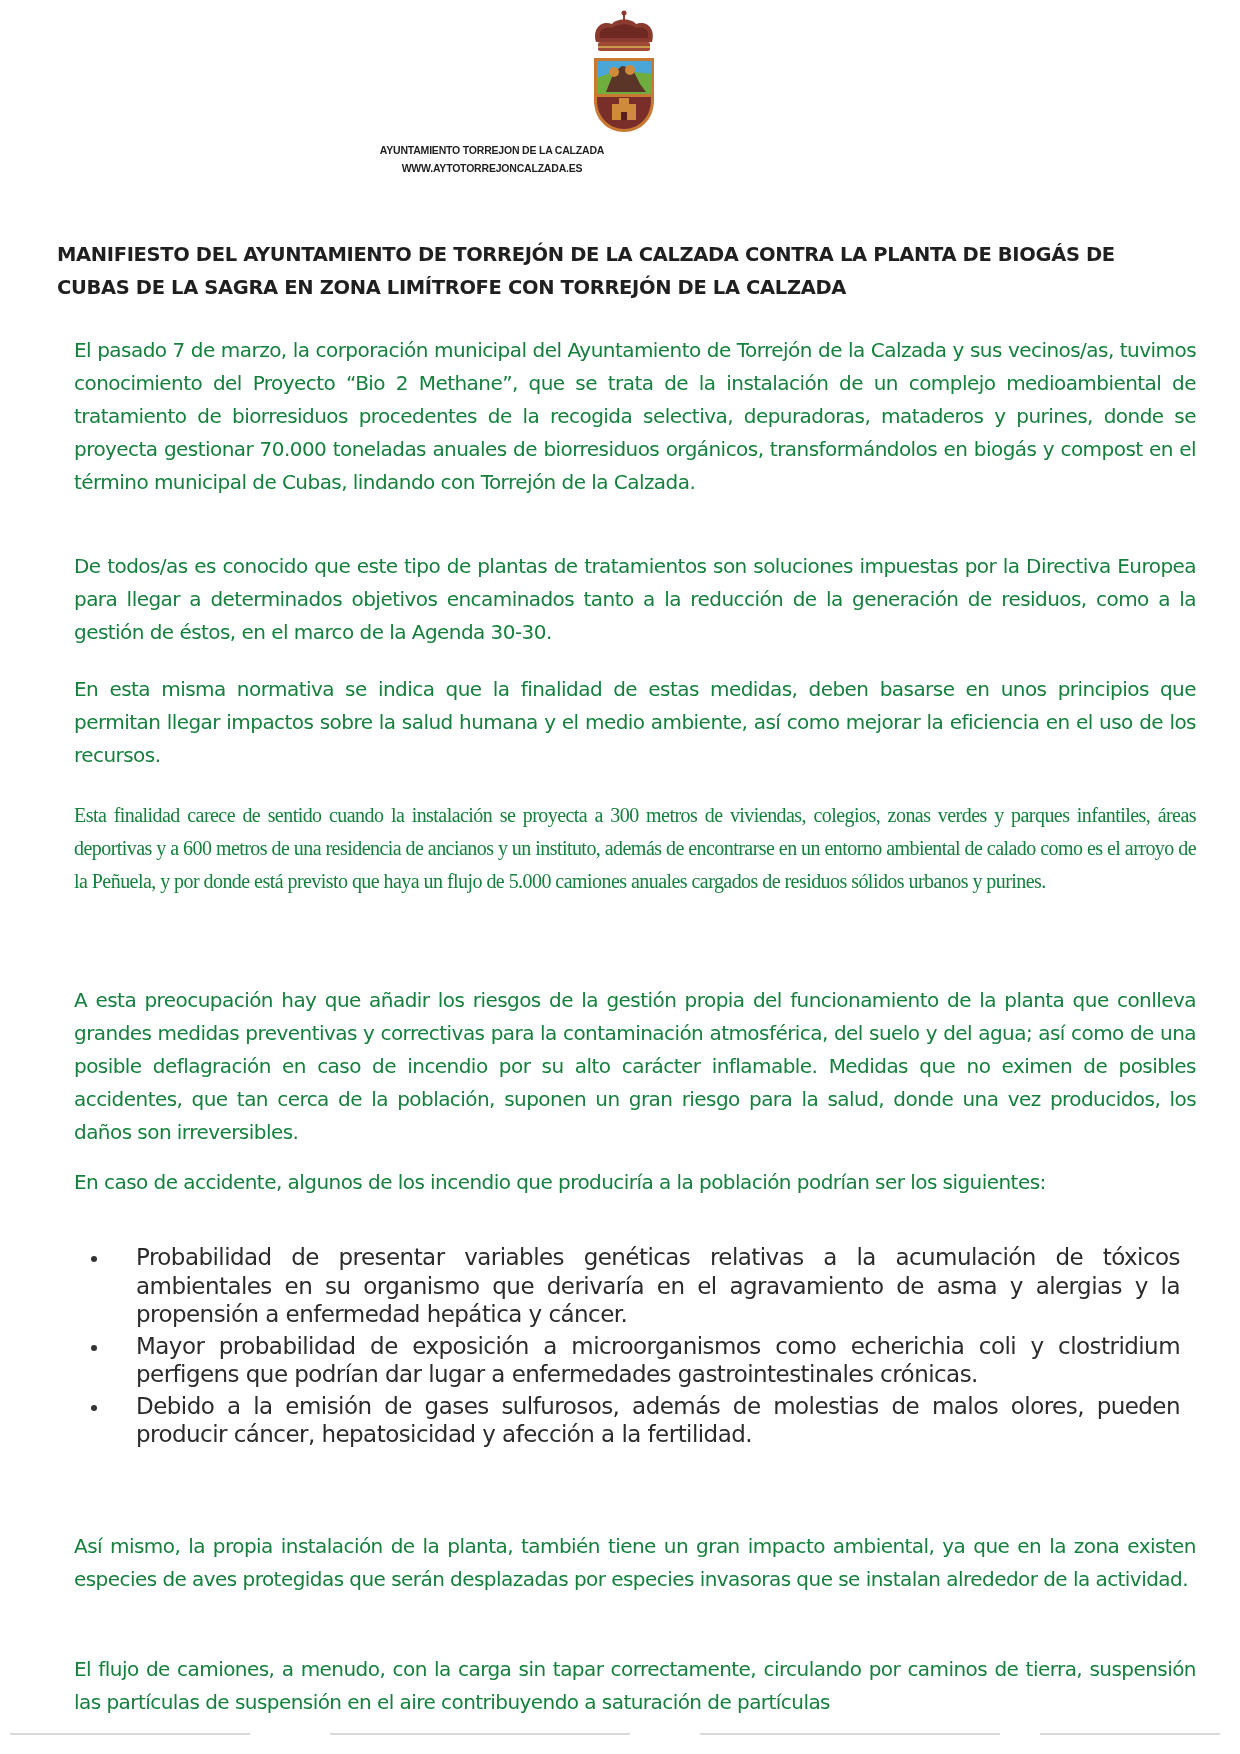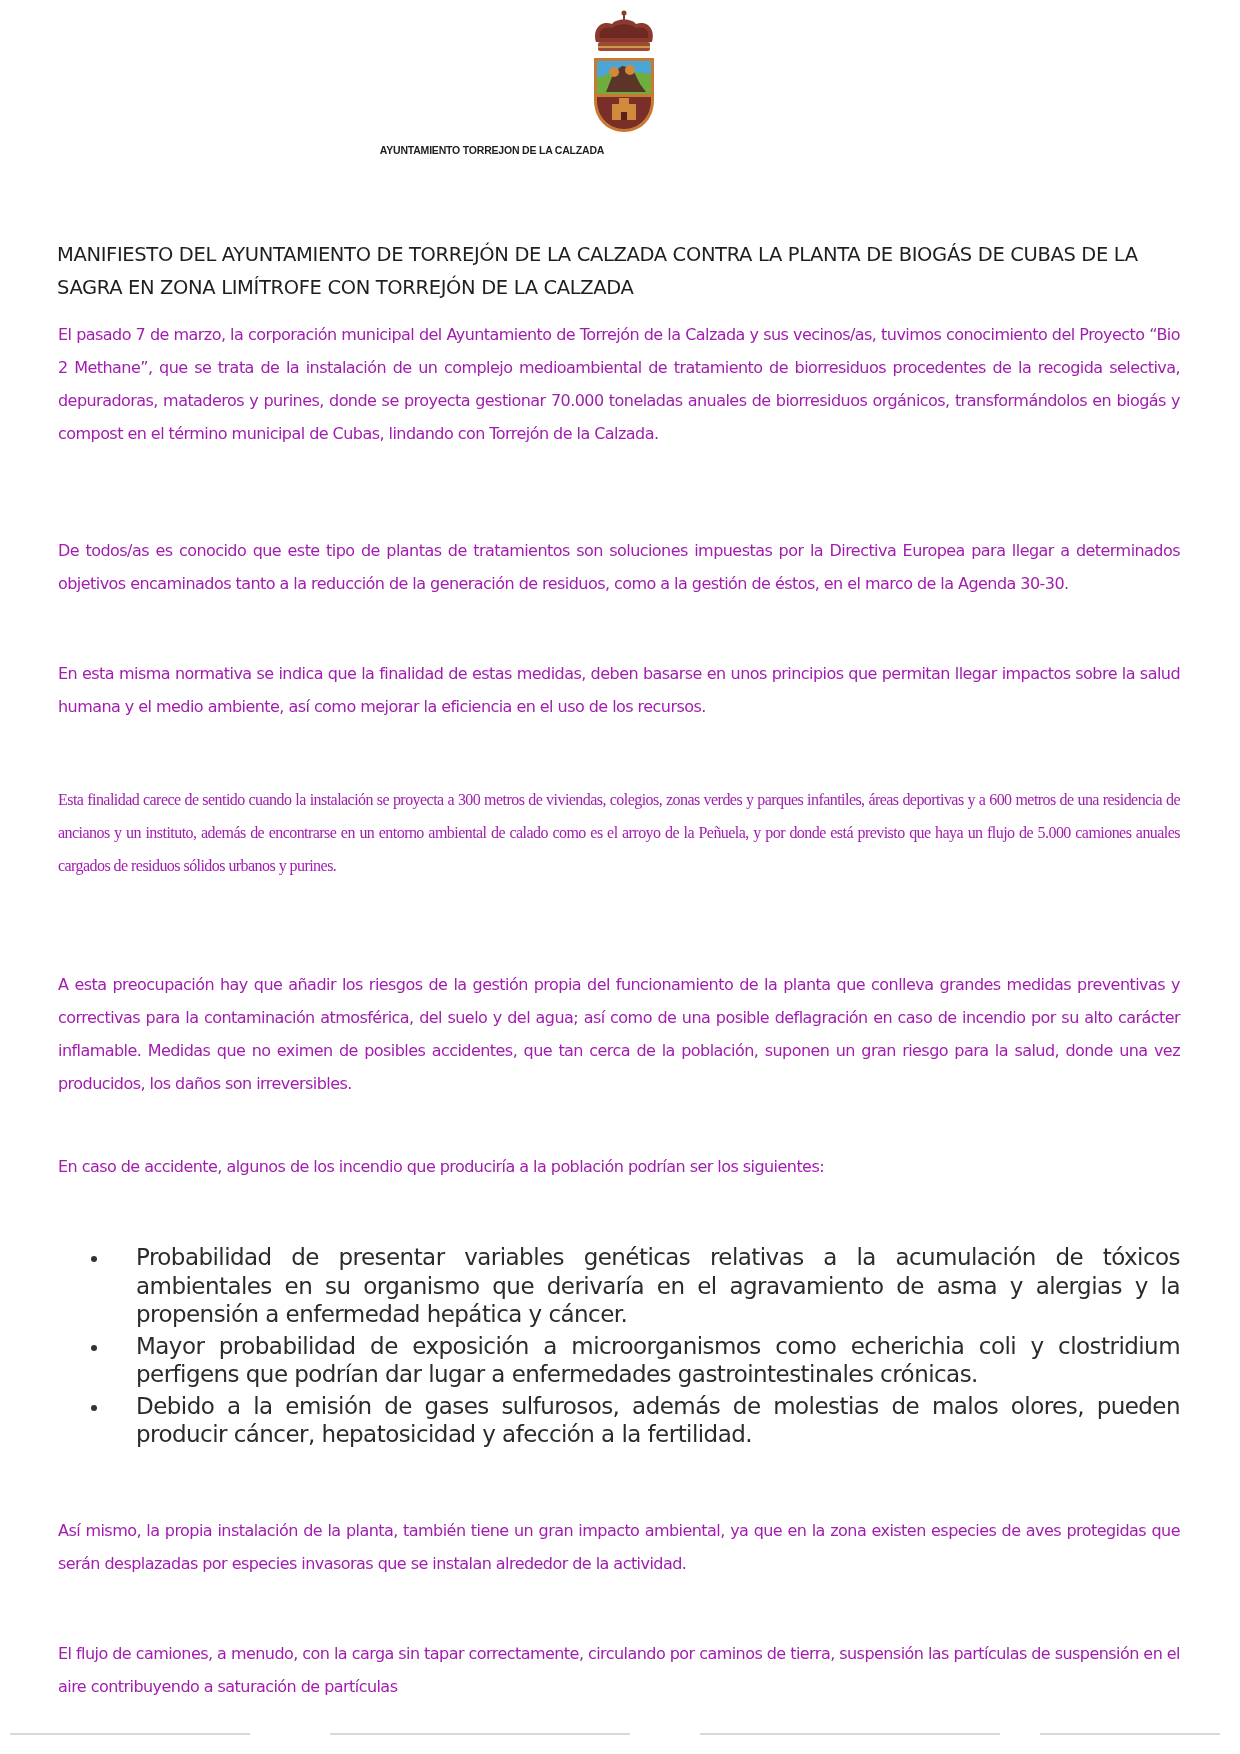--- a/index.html
+++ b/index.html
@@ -8,26 +8,26 @@
   .page { position: absolute; left: 0; top: 0; width: 1240px; height: 1754px; background: #fff; }
 
   .crest { position: absolute; left: 588px; top: 8px; width: 72px; height: 128px; }
   .header-caption { position: absolute; left: 0; width: 984px; text-align: center;
         font-family: "Liberation Sans", sans-serif; font-weight: bold; font-size: 10.5px;
         letter-spacing: -0.2px; color: #1e1e1e; }
   .cap1 { top: 144px; }
   .cap2 { top: 162px; }
 
   .title { position: absolute; left: 57px; top: 238px; width: 1130px;
-        font-family: "DejaVu Sans", sans-serif; font-weight: normal; font-size: 19.5px;
+        font-family: "DejaVu Sans", sans-serif; font-weight: bold; font-size: 19.5px;
         line-height: 33px; color: #1f1f1f; letter-spacing: -0.35px; margin: 0; }
 
-  .body { position: absolute; left: 58px; width: 1122px; margin: 0;
-        font-family: "DejaVu Sans", sans-serif; font-size: 16px; line-height: 33px;
-        text-align: justify; color: #a21caf; letter-spacing: -0.55px; }
+  .body { position: absolute; left: 58px; width: 1122px; margin: 16px;
+        font-family: "DejaVu Sans", sans-serif; font-size: 20px; line-height: 33px;
+        text-align: justify; color: #15803d; letter-spacing: -0.55px; }
   .p1 { top: 318px; }
   .p2 { top: 534px; }
   .p3 { top: 657px; }
   .p4 { top: 783px; font-family: Liberation Serif, serif; }
   .p5 { top: 968px; }
   .p6 { top: 1150px; }
   .p7 { top: 1514px; }
   .p8 { top: 1637px; }
 
   .bullets { position: absolute; left: 58px; top: 1243px; width: 1122px; margin: 0; padding: 0; list-style: none; }
@@ -62,20 +62,21 @@
       <circle cx="26" cy="64" r="5" fill="#d08a3c"></circle>
       <circle cx="42" cy="62" r="5" fill="#d08a3c"></circle>
       <rect x="9" y="86" width="54" height="3" fill="#c97a32"></rect>
       <rect x="24" y="96" width="24" height="16" fill="#d08a3c"></rect>
       <rect x="31" y="90" width="10" height="8" fill="#d08a3c"></rect>
       <rect x="33" y="104" width="6" height="8" fill="#5a1e1a"></rect>
     </g>
   </svg>
 
   <div class="header-caption cap1">AYUNTAMIENTO TORREJON DE LA CALZADA</div>
+  <div class="header-caption cap2">WWW.AYTOTORREJONCALZADA.ES</div>
 
   <h1 class="title">MANIFIESTO DEL AYUNTAMIENTO DE TORREJÓN DE LA CALZADA CONTRA LA PLANTA DE BIOGÁS DE CUBAS DE LA SAGRA EN ZONA LIMÍTROFE CON TORREJÓN DE LA CALZADA</h1>
 
   <p class="body p1">El pasado 7 de marzo, la corporación municipal del Ayuntamiento de Torrejón de la Calzada y sus vecinos/as, tuvimos conocimiento del Proyecto “Bio 2 Methane”, que se trata de la instalación de un complejo medioambiental de tratamiento de biorresiduos procedentes de la recogida selectiva, depuradoras, mataderos y purines, donde se proyecta gestionar 70.000 toneladas anuales de biorresiduos orgánicos, transformándolos en biogás y compost en el término municipal de Cubas, lindando con Torrejón de la Calzada.</p>
   <p class="body p2">De todos/as es conocido que este tipo de plantas de tratamientos son soluciones impuestas por la Directiva Europea para llegar a determinados objetivos encaminados tanto a la reducción de la generación de residuos, como a la gestión de éstos, en el marco de la Agenda 30-30.</p>
   <p class="body p3">En esta misma normativa se indica que la finalidad de estas medidas, deben basarse en unos principios que permitan llegar impactos sobre la salud humana y el medio ambiente, así como mejorar la eficiencia en el uso de los recursos.</p>
   <p class="body p4">Esta finalidad carece de sentido cuando la instalación se proyecta a 300 metros de viviendas, colegios, zonas verdes y parques infantiles, áreas deportivas y a 600 metros de una residencia de ancianos y un instituto, además de encontrarse en un entorno ambiental de calado como es el arroyo de la Peñuela, y por donde está previsto que haya un flujo de 5.000 camiones anuales cargados de residuos sólidos urbanos y purines.</p>
   <p class="body p5">A esta preocupación hay que añadir los riesgos de la gestión propia del funcionamiento de la planta que conlleva grandes medidas preventivas y correctivas para la contaminación atmosférica, del suelo y del agua; así como de una posible deflagración en caso de incendio por su alto carácter inflamable. Medidas que no eximen de posibles accidentes, que tan cerca de la población, suponen un gran riesgo para la salud, donde una vez producidos, los daños son irreversibles.</p>
   <p class="body p6">En caso de accidente, algunos de los incendio que produciría a la población podrían ser los siguientes:</p>
 

